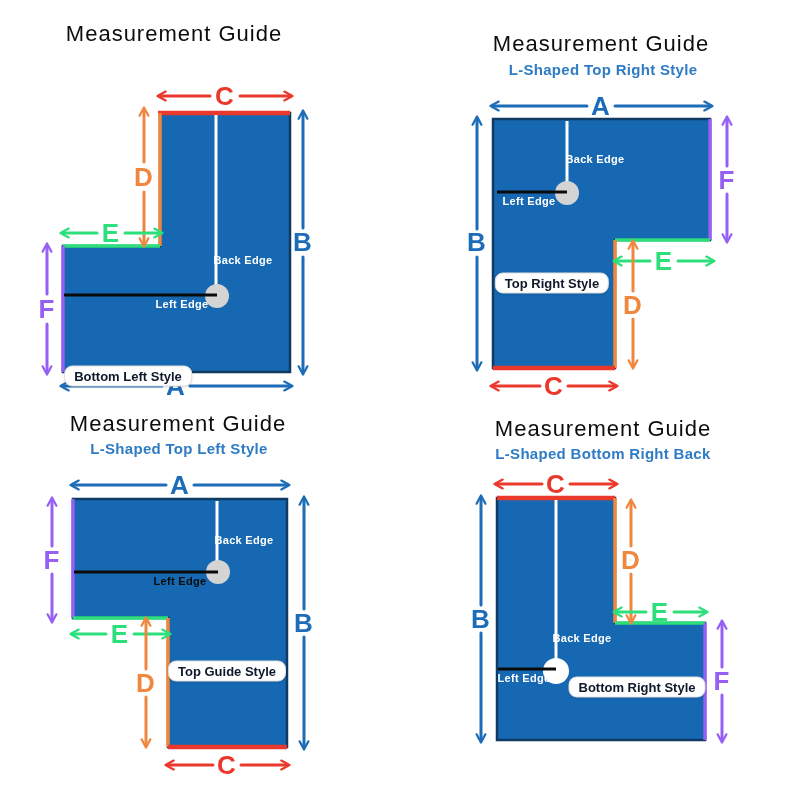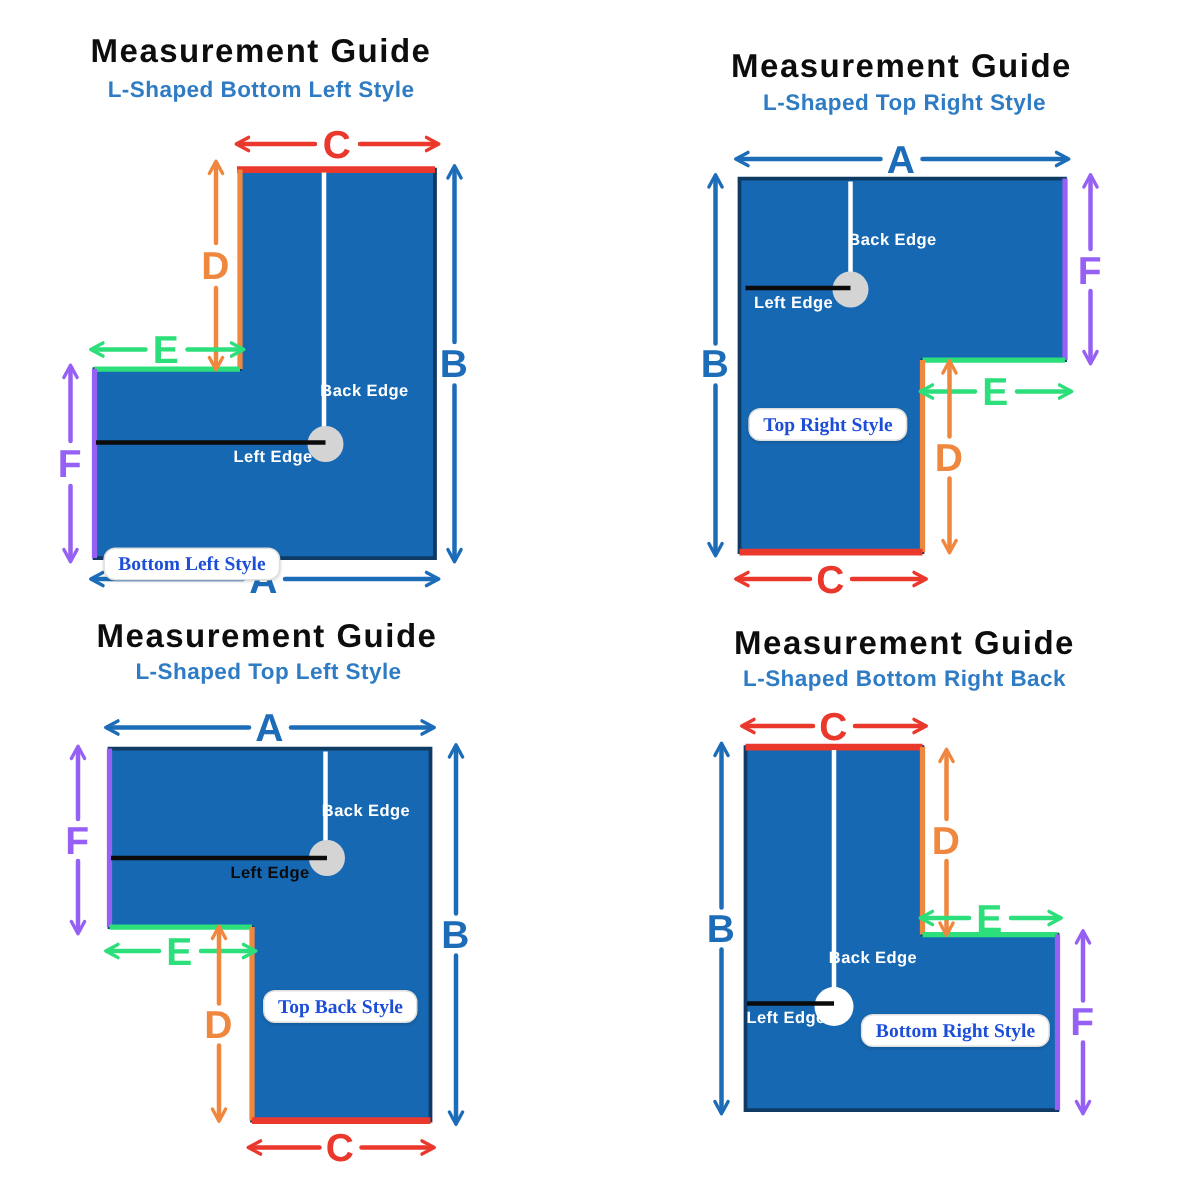--- a/index.html
+++ b/index.html
@@ -17,26 +17,26 @@
   .a-green{stroke:#2CDF7B;}
   .a-purple{stroke:#9560F3;}
   .arrow{stroke-width:3;fill:none;stroke-linecap:round;}
   .ltr{font-family:"Liberation Sans",sans-serif;font-weight:bold;font-size:26px;text-anchor:middle;letter-spacing:1px;}
   .c-blue{fill:#1D6CB8;}.c-red{fill:#EB382C;}.c-orange{fill:#F0873F;}.c-green{fill:#2CDF7B;}.c-purple{fill:#9560F3;}
   .ind-white{stroke:#FFFFFF;stroke-width:3;}
   .ind-black{stroke:#0B0B0B;stroke-width:3;}
   .edge-label{font-family:"Liberation Sans",sans-serif;font-weight:bold;font-size:11px;fill:#FFFFFF;text-anchor:middle;letter-spacing:0.3px;}
   .edge-label.dark{fill:#0B0B0B;}
   .q-title{position:absolute;transform:translate(-50%,-50%);white-space:nowrap;
-           font-weight:bold;font-size:22px;letter-spacing:1px;color:#0D0D0D;}
+           font-weight:normal;font-size:22px;letter-spacing:1px;color:#0D0D0D;}
   .q-sub{position:absolute;transform:translate(-50%,-50%);white-space:nowrap;
          font-weight:bold;font-size:15px;letter-spacing:0.3px;color:#2F7CC4;}
   .style-box{position:absolute;transform:translate(-50%,-50%);white-space:nowrap;
          background:#FFFFFF;border:1.5px solid #DEDEDE;border-radius:8px;padding:2px 9px;
-         font-weight:bold;font-size:13px;color:#1d4ed8;box-shadow:0 1px 2px rgba(0,0,0,0.12);font-family:Liberation Serif, serif;}
+         font-weight:bold;font-size:13px;color:#0f172a;box-shadow:0 1px 2px rgba(0,0,0,0.12);}
 </style>
 </head>
 <body>
 
 <div id="canvas">
 <svg width="800" height="800" viewBox="0 0 800 800">
   <defs>
     <marker id="ah-blue" viewBox="0 0 10 10" refX="6" refY="5" markerWidth="4.2" markerHeight="4.2" orient="auto-start-reverse" markerUnits="strokeWidth">
       <path d="M1.5,1.5 L8,5 L1.5,8.5" fill="none" stroke="#1D6CB8" stroke-width="1.8" stroke-linecap="round" stroke-linejoin="round"></path>
         </marker>
@@ -216,25 +216,24 @@
     </g>
     <g>
       <line class="arrow a-purple" x1="722" y1="623" x2="722" y2="667" marker-start="url(#ah-purple)"></line>
       <line class="arrow a-purple" x1="722" y1="695" x2="722" y2="740" marker-end="url(#ah-purple)"></line>
       <text class="ltr c-purple" x="722" y="690">F</text>
     </g>
   </g>
 </svg>
 
   <div class="q-title" style="left:174px;top:34px;">Measurement Guide</div>
-  <div class="q-sub" style="left:174px;top:60px;">L-Shaped Bottom Left Style</div>
   <div class="q-title" style="left:601px;top:44px;">Measurement Guide</div>
   <div class="q-sub" style="left:603px;top:69px;">L-Shaped Top Right Style</div>
   <div class="q-title" style="left:178px;top:424px;">Measurement Guide</div>
   <div class="q-sub" style="left:179px;top:448px;">L-Shaped Top Left Style</div>
   <div class="q-title" style="left:603px;top:429px;">Measurement Guide</div>
   <div class="q-sub" style="left:603px;top:453px;">L-Shaped Bottom Right Back</div>
 
   <div class="style-box" style="left:128px;top:336px;margin-top:40px;">Bottom Left Style</div>
   <div class="style-box" style="left:552px;top:283px;">Top Right Style</div>
-  <div class="style-box" style="left:227px;top:671px;">Top Back Style</div>
+  <div class="style-box" style="left:227px;top:671px;">Top Guide Style</div>
   <div class="style-box" style="left:637px;top:687px;">Bottom Right Style</div>
 </div>
 
 </body></html>

